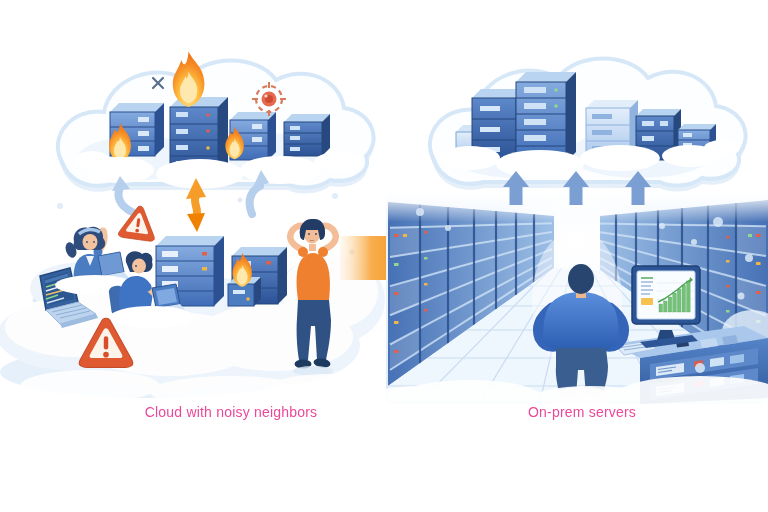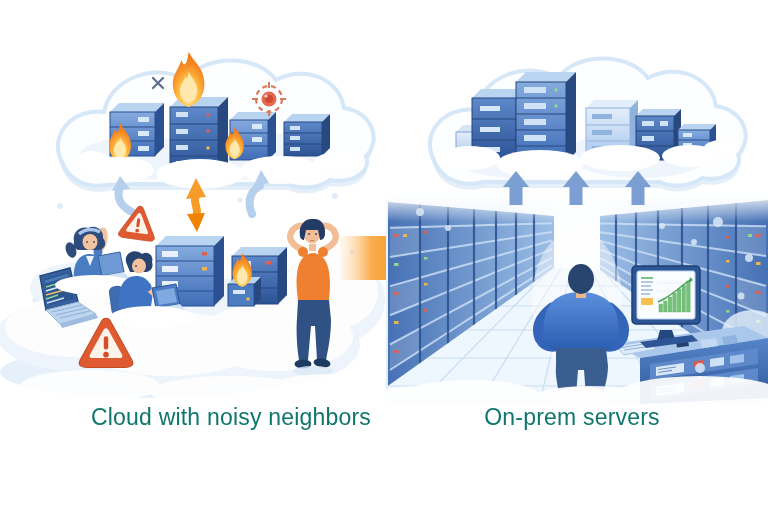--- a/index.html
+++ b/index.html
@@ -1,22 +1,22 @@
 <!DOCTYPE html>
 <html><head>
 <meta charset="utf-8">
 <style>
   html,body{margin:0;padding:0;background:#fff;}
   .canvas{position:relative;width:768px;height:512px;background:#ffffff;overflow:hidden;
           font-family:"Liberation Sans",sans-serif;}
   .canvas svg{position:absolute;left:0;top:0;}
   .caption{position:absolute;top:404px;height:24px;text-align:center;
-           font-size:23px;letter-spacing:.2px;color:#0f766e;}
+           font-size:14px;letter-spacing:.2px;color:#ec4899;}
   .caption.left{left:81px;width:300px;}
-  .caption.right{left:422px;width:300px;}
+  .caption.right{left:432px;width:300px;}
 </style>
 </head>
 <body>
 
 <div class="canvas">
 <svg width="768" height="512" viewBox="0 0 768 512">
 <defs>
   <linearGradient id="gSrv" x1="0" y1="0" x2="0" y2="1">
           <stop offset="0" stop-color="#85abdf"></stop>
           <stop offset="1" stop-color="#3f6cb6"></stop>

